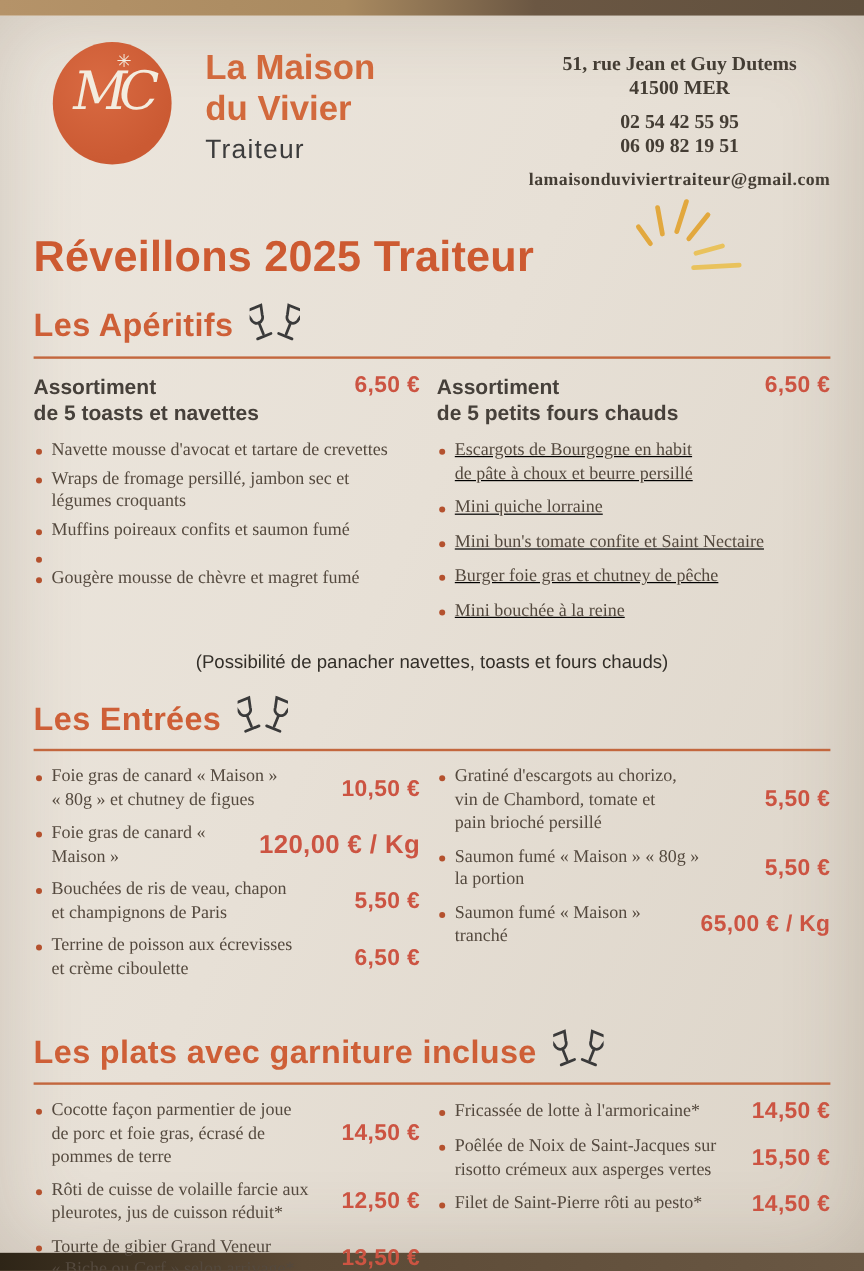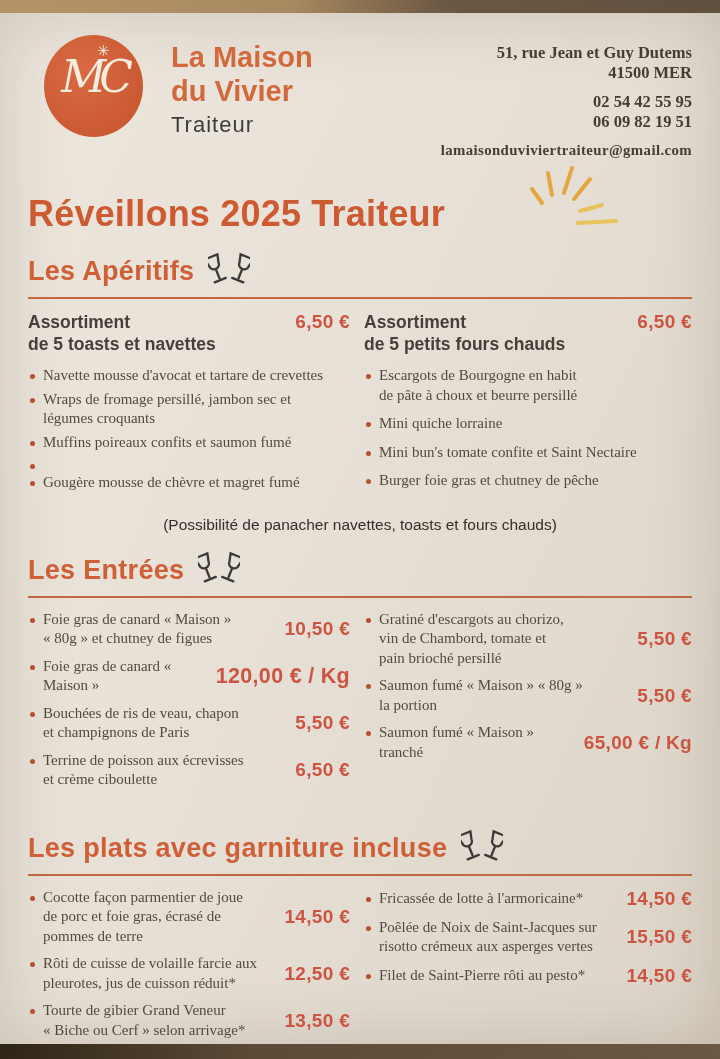--- a/index.html
+++ b/index.html
@@ -19,21 +19,21 @@
   .hdr-left{display:flex;align-items:flex-start;}
   .logo{position:relative;width:99px;height:102px;border-radius:50%;
     background:radial-gradient(circle at 38% 35%,#d96a42,#cb5a33 70%);flex:none;margin-left:16px;}
   .logo-mc{position:absolute;left:7px;top:20px;width:85px;text-align:center;
     font-family:"DejaVu Serif",serif;font-style:italic;font-size:44px;line-height:1;
     letter-spacing:-7px;color:#f3ecdf;}
   .logo-ast{position:absolute;top:7px;left:53px;font-size:15px;color:#f3ecdf;}
   .brand-text{margin-left:28px;padding-top:5px;}
   .brand-name{font-size:29px;font-weight:bold;color:#d2693c;line-height:1.18;white-space:pre-line;}
   .brand-sub{margin-top:4px;font-size:22px;font-weight:normal;color:#3c3c3c;letter-spacing:1px;}
-  .contact{text-align:right;padding-top:8px;font-family:"Liberation Serif","DejaVu Serif",serif;
+  .contact{text-align:center;padding-top:8px;font-family:"Liberation Serif","DejaVu Serif",serif;
     font-weight:bold;color:#443d34;}
   .c-line{font-size:16.5px;line-height:1.22;}
   .c-line.phone1{margin-top:9px;}
   .c-line.email{margin-top:8px;font-size:14.8px;letter-spacing:0.4px;}
 
   
   .title-row{position:relative;margin-top:34px;}
   .title{margin:0;font-size:36px;font-weight:bold;color:#cd5a31;letter-spacing:0.2px;}
   .sparkle{position:absolute;left:494px;top:-30px;}
 
@@ -46,21 +46,21 @@
   .col-l{width:322px;flex:none;margin-right:14px;}
   .col-r{flex:1;}
 
   .assort-head{display:flex;justify-content:space-between;align-items:flex-start;}
   .assort-title{font-size:17.5px;font-weight:bold;color:#46403a;line-height:1.3;white-space:pre-line;}
   .price{font-size:19px;font-weight:bold;color:#cc5442;letter-spacing:0.3px;white-space:nowrap;}
   .price.big{font-size:21.5px;}
 
   .items{list-style:none;margin:10px 0 0;padding:0;}
   .items li{display:flex;margin-bottom:4px;}
-  .items.spread li{margin-bottom:9px;}
+  .items.spread li{margin-bottom:9px;text-decoration:underline;}
   .b{width:5px;height:5px;border-radius:50%;background:#b4512e;margin:8px 8px 0 2px;flex:none;}
   .t{font-family:"Liberation Serif","DejaVu Serif",serif;font-size:15px;color:#54493e;
     line-height:1.3;white-space:pre-line;}
 
   .panacher-note{margin-top:16px;text-align:center;font-size:15.5px;color:#332f29;}
 
   .row{display:flex;align-items:center;margin-bottom:8px;}
   .rt{flex:1;display:flex;align-items:flex-start;}
   .row .price{margin-left:6px;text-align:center;}
   .glasses{flex:none;margin-top:-4px;}
@@ -175,20 +175,24 @@
                 <span class="t">Mini quiche lorraine</span>
               </li>
             <li>
                 <span class="b"></span>
                 <span class="t">Mini bun's tomate confite et Saint Nectaire</span>
               </li>
             <li>
                 <span class="b"></span>
                 <span class="t">Burger foie gras et chutney de pêche</span>
               </li>
+            <li>
+                <span class="b"></span>
+                <span class="t">Mini bouchée à la reine</span>
+              </li>
           </ul>
         </div>
       </div>
       <div class="panacher-note">(Possibilité de panacher navettes, toasts et fours chauds)</div>
     </section>
 
     <section class="sec">
       <div class="sec-head">
         <h2>Les Entrées</h2>
         <svg class="glasses" width="42" height="38" viewBox="0 0 42 38">

